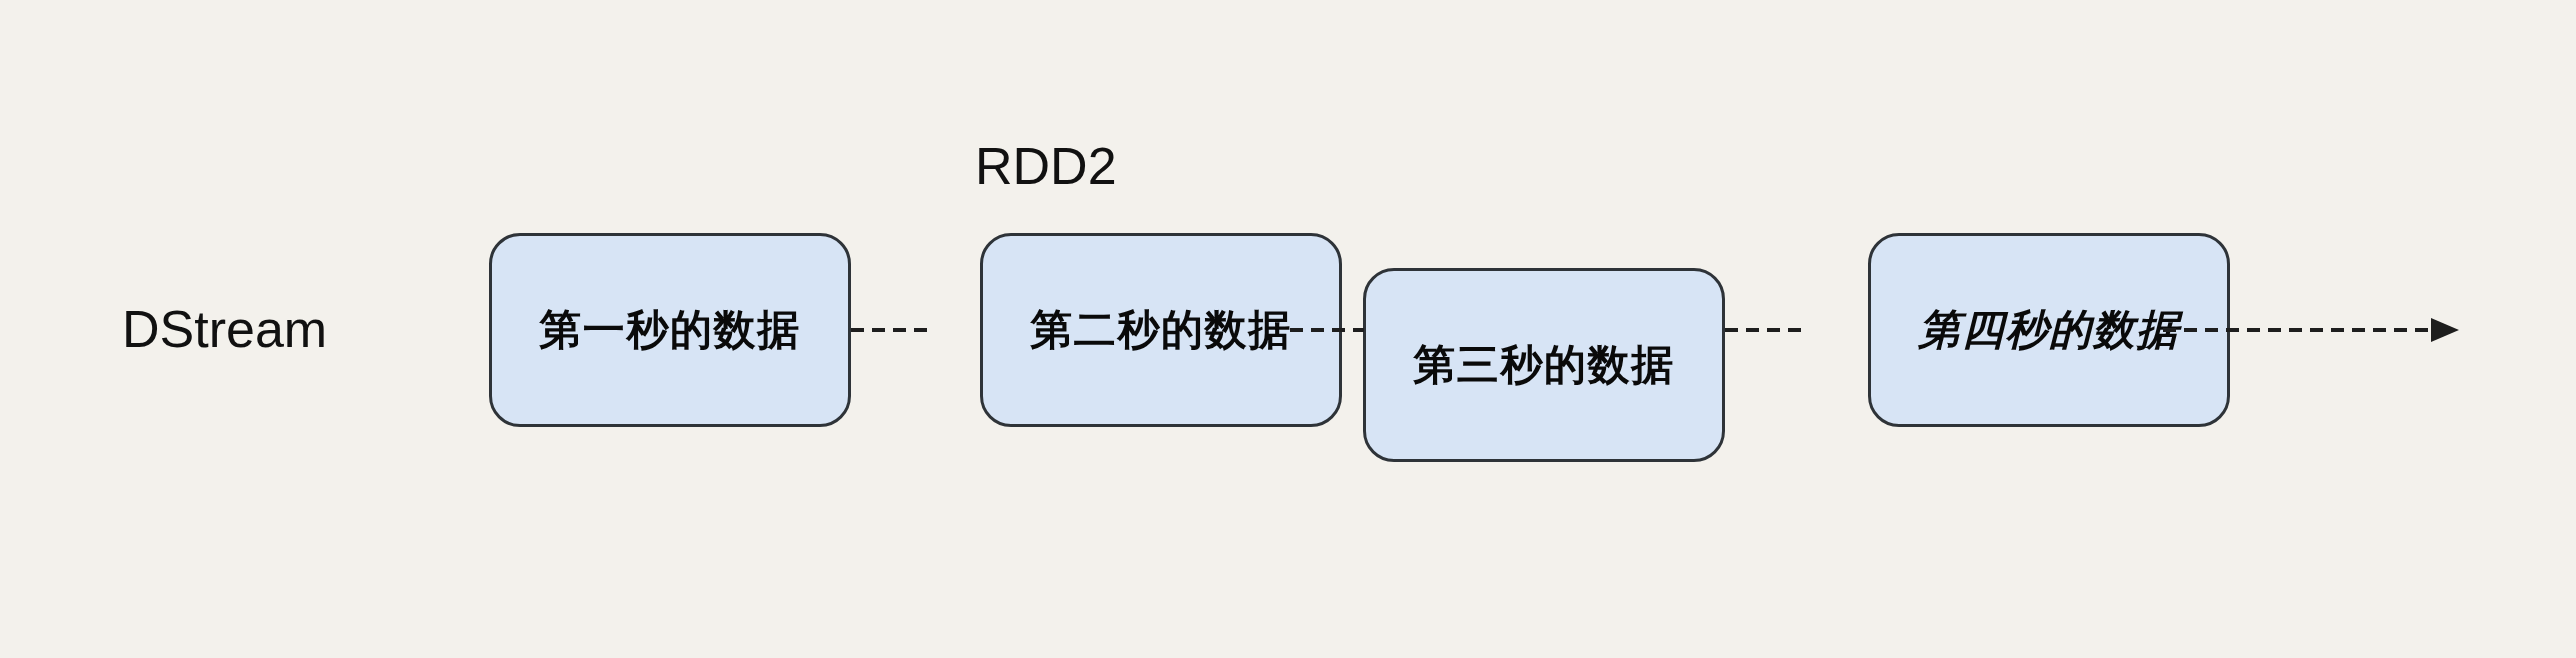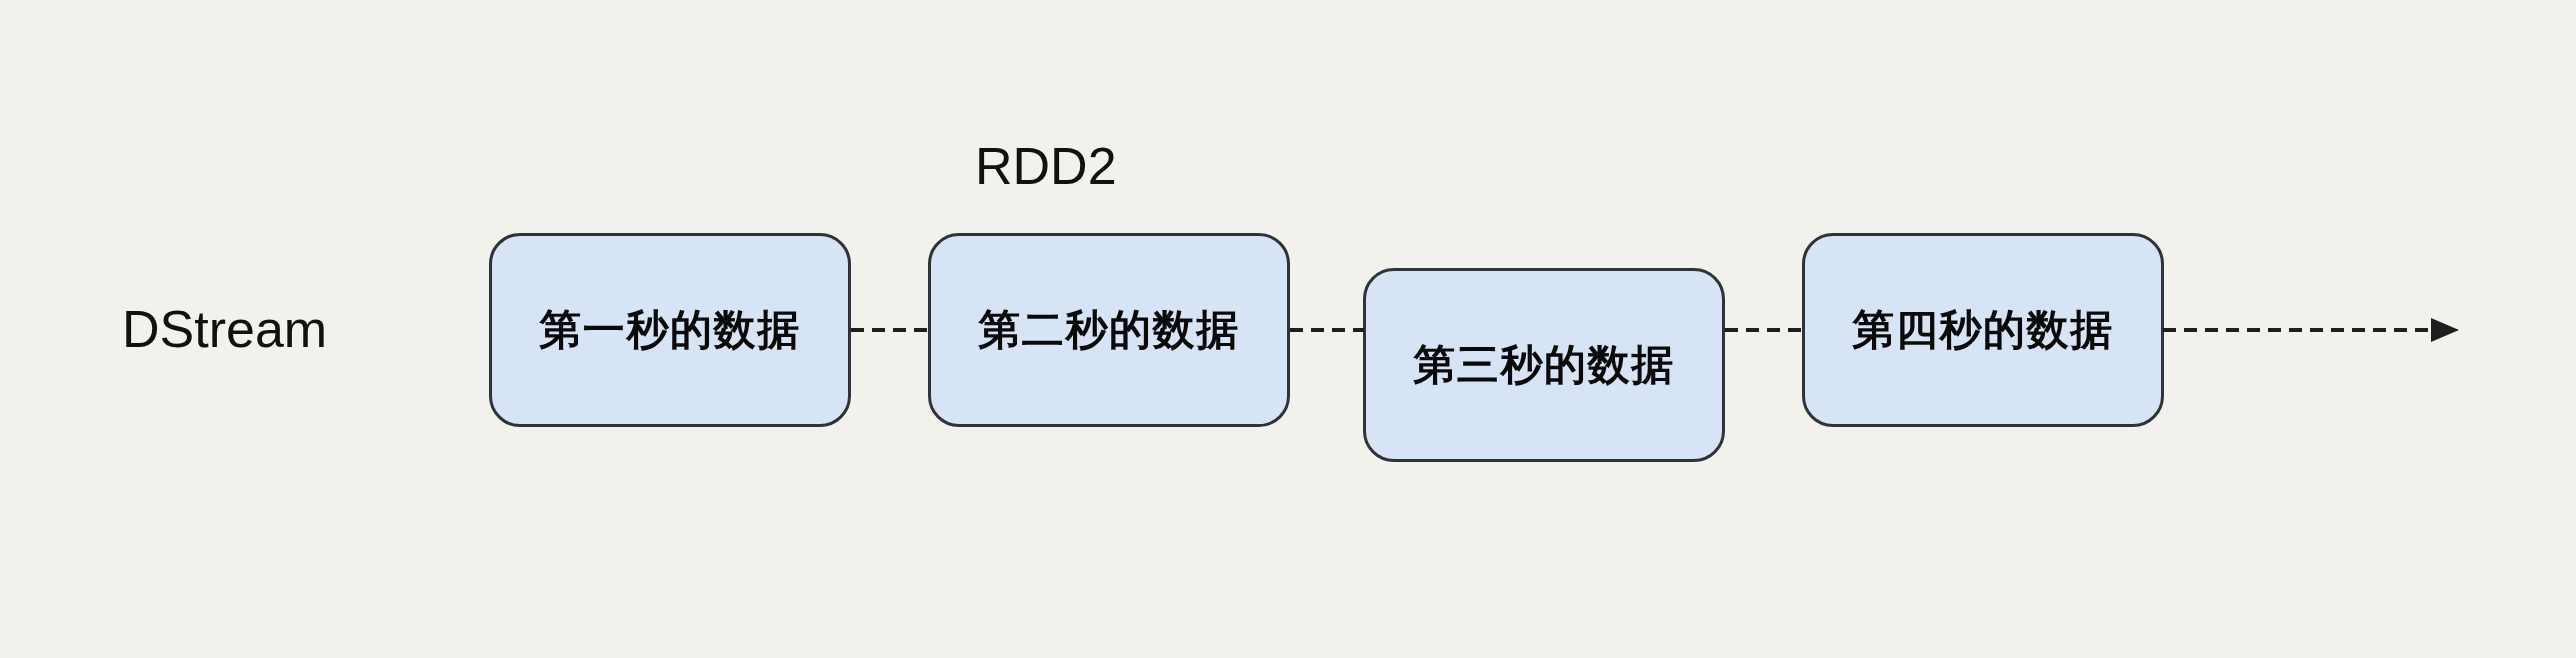--- a/index.html
+++ b/index.html
@@ -49,23 +49,23 @@
     height: 194px;
     box-sizing: border-box;
     background: var(--node-fill);
     border: 3.8px solid var(--node-border);
     border-radius: 31px;
     display: flex;
     align-items: center;
     justify-content: center;
   }
   .b1 { left: 489px; }
-  .b2 { left: 928px; }
+  .b2 { left: 980px; }
   .b3 { left: 1363px; margin-top: 35px; }
-  .b4 { left: 1802px; }
+  .b4 { left: 1868px; font-style: italic; }
   .box-text {
     font-size: 42px;
     font-weight: 700;
     color: #0a0a0a;
     letter-spacing: 1.6px;
     white-space: nowrap;
   }
   .dash-line {
     position: absolute;
     top: 328px;

